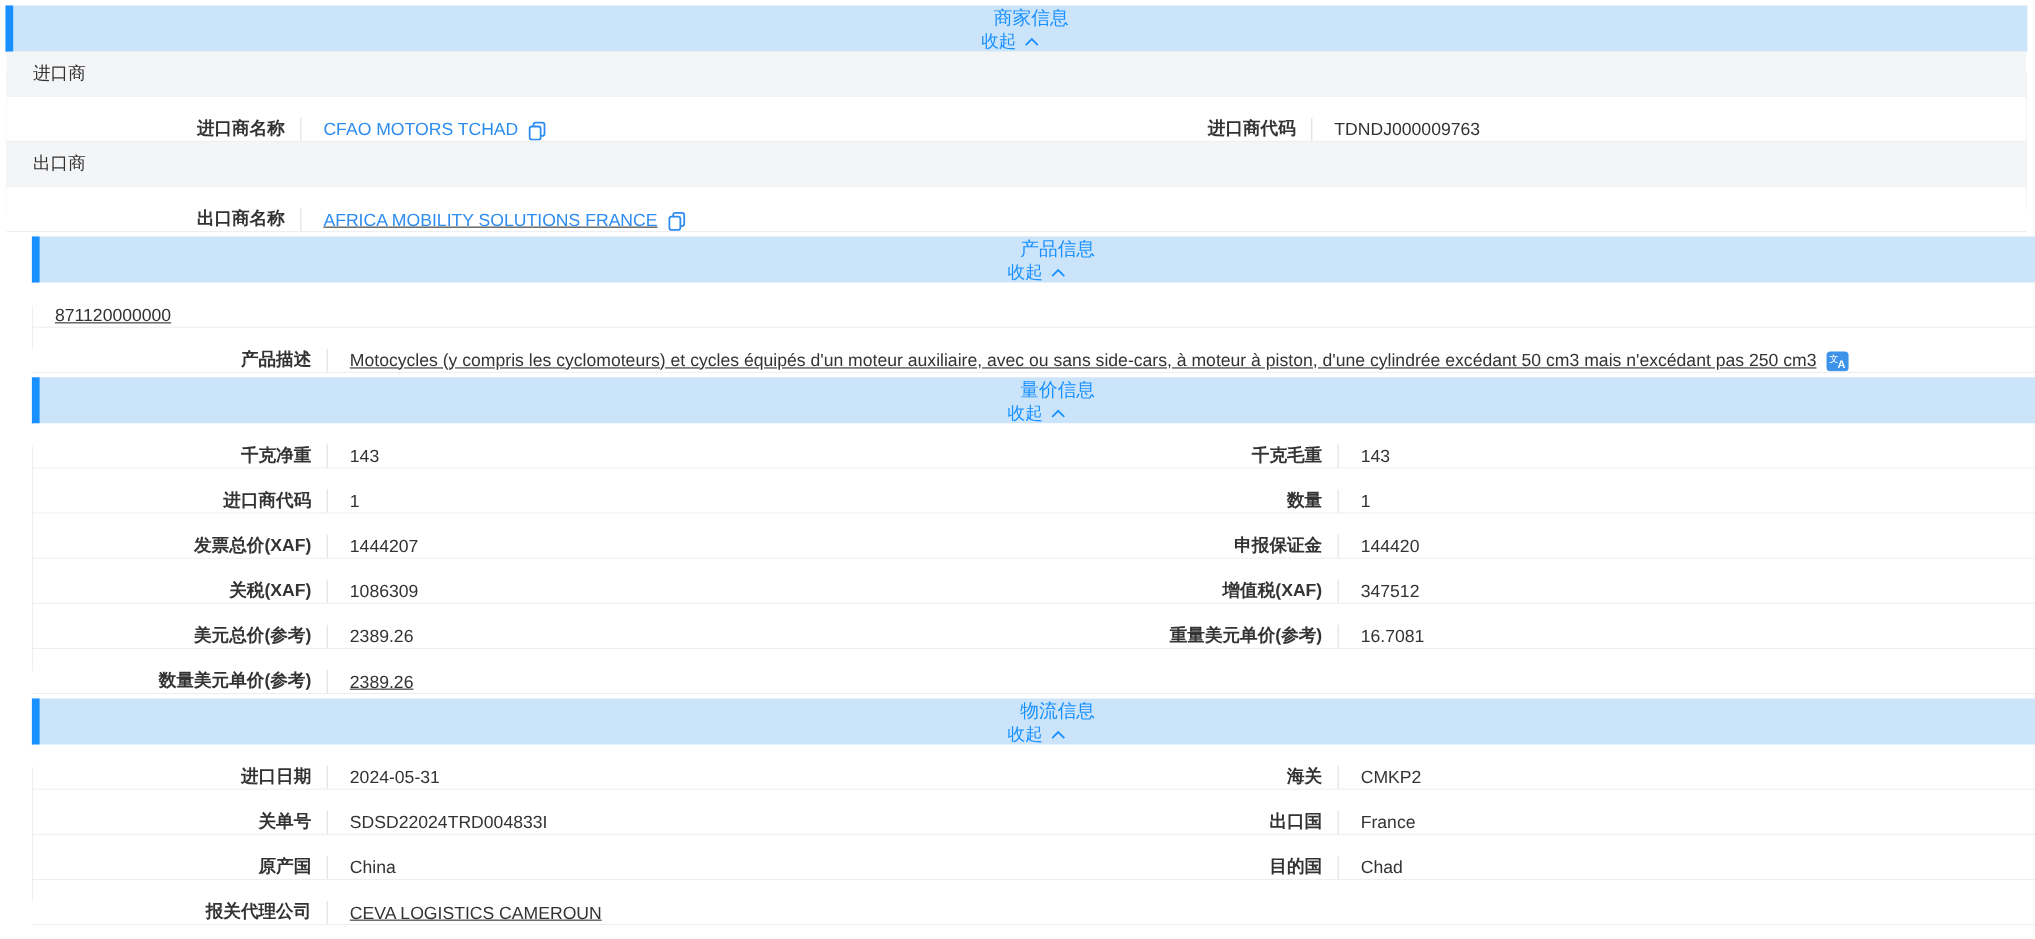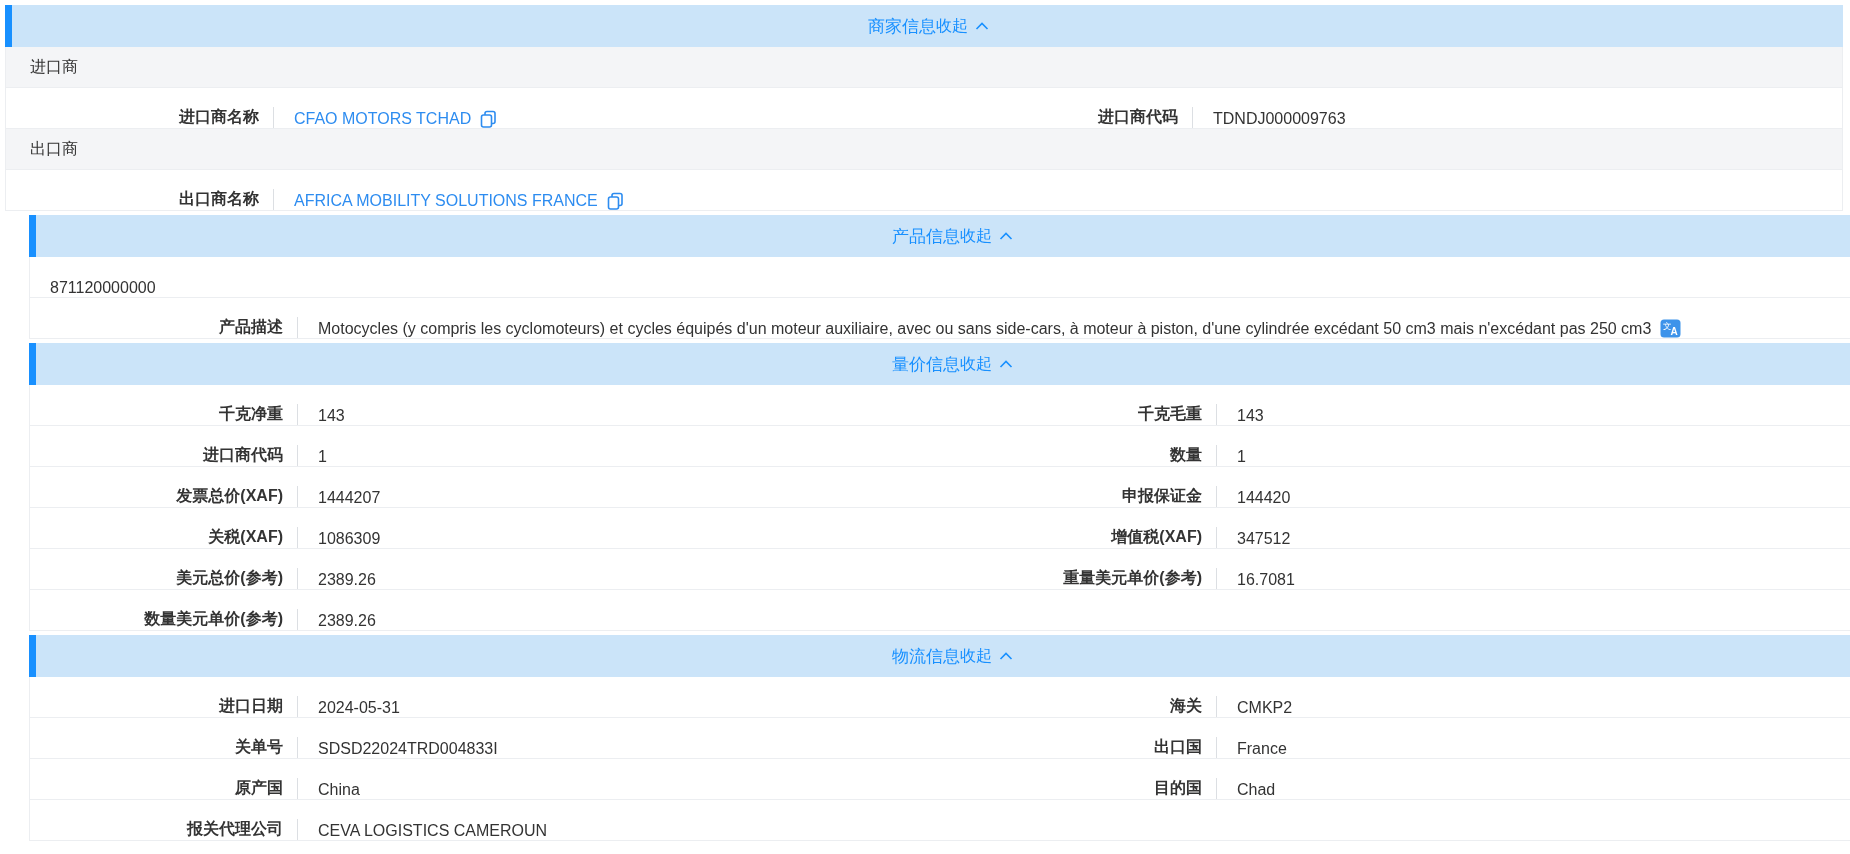--- a/index.html
+++ b/index.html
@@ -8,50 +8,51 @@
     font-family:"Liberation Sans","DejaVu Sans",sans-serif;
     color:#333;font-size:16px;-webkit-font-smoothing:antialiased;
   }
   .page{padding-top:5px;padding-left:5px;}
   .section{width:1838px;}
   .section + .section{margin-top:4px;margin-left:24px;}
 
   
   .sec-header{
     height:42px;background:#cbe4f9;border-left:7px solid #1890ff;
-    display:flex;align-items:center;justify-content:center;
+    display:flex;align-items:center;justify-content:flex-start;
     box-sizing:border-box;
+    flex-direction:column;
   }
   .sec-title{color:#1890ff;font-size:17px;margin-left:20px;}
   .collapse-link{
     display:flex;align-items:center;gap:7px;margin-right:18px;
     color:#1890ff;font-size:16px;cursor:pointer;user-select:none;
   }
 
   
-  .sec-rows{border-left:1px solid #eceef1;border-right:1px solid #eceef1;}
+  .sec-rows{border-left:1px solid #eceef1;border-right:1px solid #eceef1;border-radius:26px;}
   .row{
     height:41px;display:flex;align-items:flex-end;
     border-bottom:1px solid #eceef1;background:#fff;box-sizing:border-box;
   }
   .row.subheader{
     background:#f4f5f7;align-items:center;padding-left:24px;
   }
   .cell{display:flex;align-items:center;box-sizing:border-box;overflow:hidden;}
   .cell-label{
     width:268px;justify-content:flex-end;padding-right:14px;
     font-weight:700;border-right:1px solid #dcdfe3;white-space:nowrap;
   }
   .cell-value{width:657px;padding-left:20px;white-space:nowrap;}
   .cell-label2{
     width:262px;justify-content:flex-end;padding-right:14px;font-weight:700;
     border-right:1px solid #dcdfe3;white-space:nowrap;
   }
   .cell-value2{flex:1;padding-left:20px;white-space:nowrap;}
-  .cell-value.wide{flex:1;width:auto;}
+  .cell-value.wide{flex:1;width:auto;text-decoration:underline;}
   .link{color:#2d8cf0;cursor:pointer;}
   .icon{display:inline-flex;align-items:center;flex:none;}
   .copy-ic{margin-left:9px;cursor:pointer;}
   .trans-ic{margin-left:9px;cursor:pointer;}
 </style>
 </head>
 <body>
 
 <div class="page">
 

